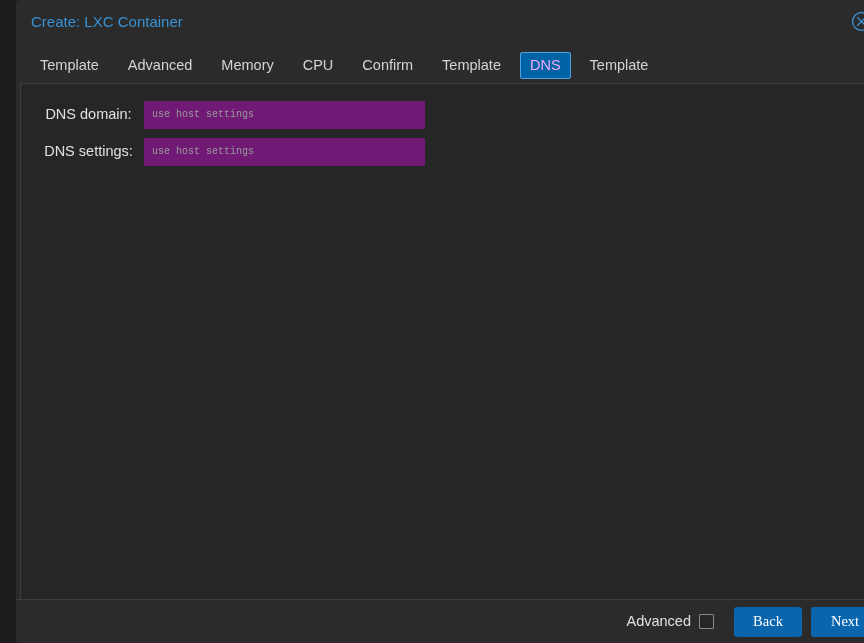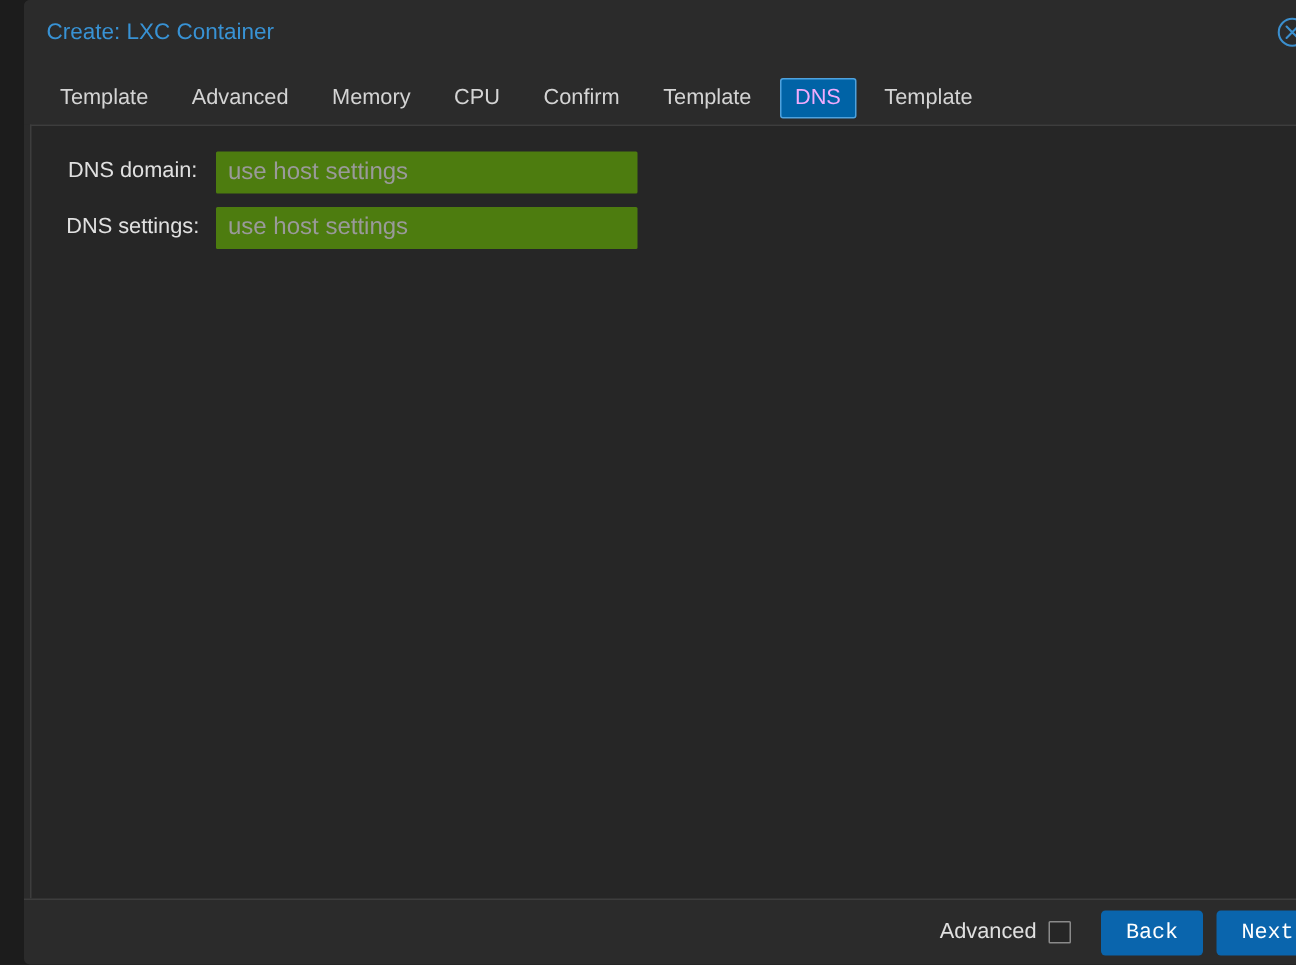--- a/index.html
+++ b/index.html
@@ -120,26 +120,26 @@
     box-sizing: border-box;
     text-align: center;
     font-size: 14.5px;
     color: #e0e0e0;
     line-height: 17px;
     white-space: nowrap;
   }
   .field-input {
     width: 281px;
     height: 28px;
-    background: #4d7c0f;
+    background: #701a75;
     border: 0;
     border-radius: 1px;
     color: #e6e6e6;
-    font-size: 16px;
-    font-family: Liberation Sans, sans-serif;
+    font-size: 10px;
+    font-family: Liberation Mono, monospace;
     padding: 0 8px;
     box-sizing: border-box;
     outline: none;
   }
   .field-input::placeholder {
     color: #9a9a9a;
     opacity: 1;
   }
 
   
@@ -178,21 +178,21 @@
     cursor: pointer;
   }
   .btn {
     min-width: 68px;
     height: 30px;
     background: #0a65ad;
     border: 0;
     border-radius: 3px;
     color: #ffffff;
     font-size: 14.5px;
-    font-family: Liberation Mono, monospace;
+    font-family: Liberation Serif, serif;
     cursor: pointer;
     margin-left: 9px;
     padding: 0 14px;
   }
 </style>
 </head>
 <body>
 
 <div class="dialog">
 

